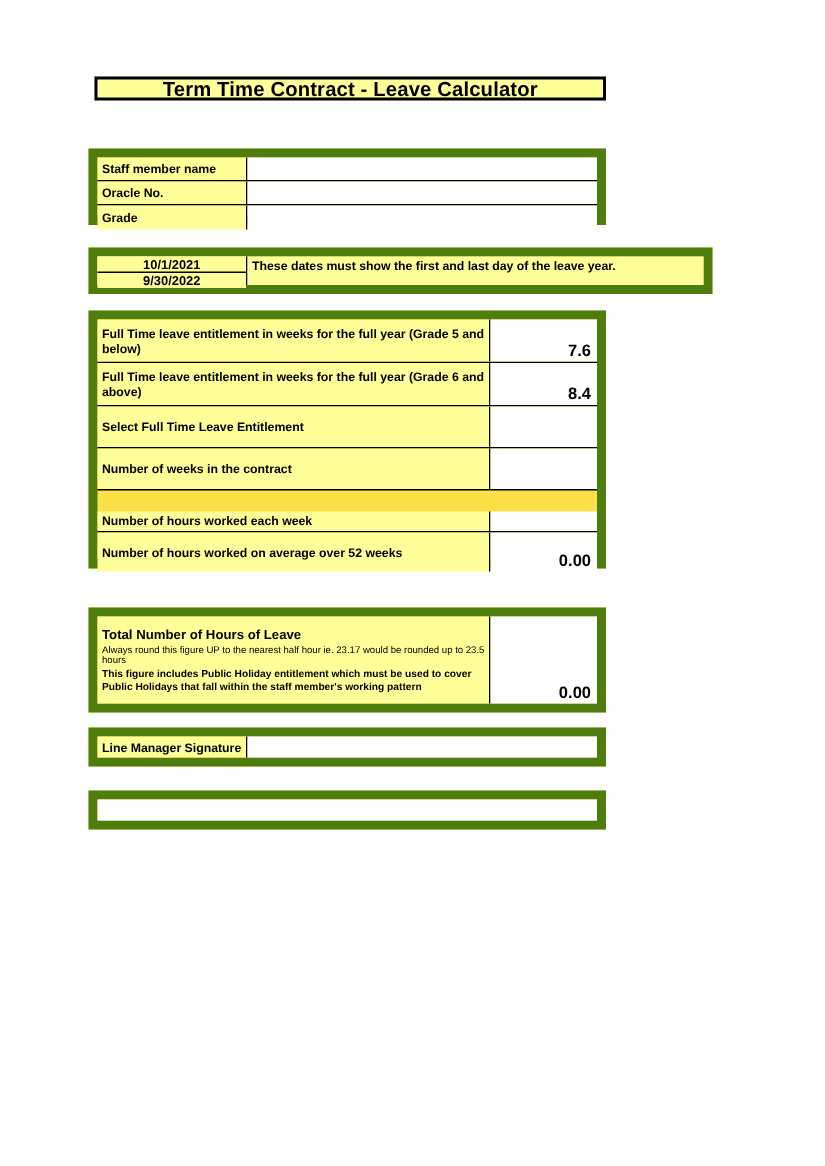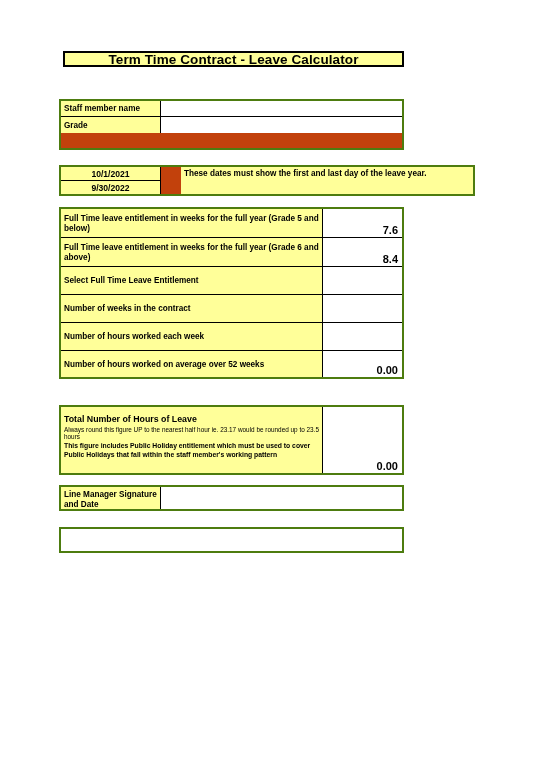--- a/index.html
+++ b/index.html
@@ -41,23 +41,23 @@
   .title-text {
     font-size: 13.5px;
     font-weight: bold;
     letter-spacing: 0.1px;
     white-space: nowrap;
   }
 
   
   .block {
     position: absolute;
-    border: 2px solid #4d7c0f;
-    box-sizing: border-box;
-    background: #c2410c;
+    border: 6px solid #4d7c0f;
+    box-sizing: border-box;
+    background: #fde047;
   }
   .row {
     display: flex;
     box-sizing: border-box;
   }
   .cell-label {
     background: #ffff99;
     box-sizing: border-box;
     font-size: 8.2px;
     font-weight: bold;
@@ -128,21 +128,20 @@
   #dates-block .date-cell.first { border-bottom: 1.5px solid #000000; height: 15px; }
   #dates-block .note-col {
     flex: 1;
     background: #ffff99;
     box-sizing: border-box;
     font-size: 8.2px;
     font-weight: bold;
     line-height: 1.22;
     padding: 2px 3px 0 3px;
     overflow: hidden;
-    margin-left: 20px;
   }
 
   
   #ent-block {
     left: 59px;
     top: 207px;
     width: 345px;
     height: 172px;
   }
   #ent-block .row { border-bottom: 1.5px solid #000000; }
@@ -208,20 +207,24 @@
 
 <div class="sheet">
 
   <div class="title-box">
     <span class="title-text">Term Time Contract - Leave Calculator</span>
   </div>
 
   <div class="block" id="staff-block">
     <div class="row">
       <div class="cell-label">Staff member name</div>
+      <div class="cell-input"></div>
+    </div>
+    <div class="row">
+      <div class="cell-label">Oracle No.</div>
       <div class="cell-input"></div>
     </div>
     <div class="row">
       <div class="cell-label">Grade</div>
       <div class="cell-input"></div>
     </div>
   </div>
 
   <div class="block" id="dates-block">
     <div class="row" style="height:100%;">
@@ -243,21 +246,21 @@
       <div class="cell-input">8.4</div>
     </div>
     <div class="row" style="height:28px;">
       <div class="cell-label">Select Full Time Leave Entitlement</div>
       <div class="cell-input"></div>
     </div>
     <div class="row" style="height:28px;">
       <div class="cell-label">Number of weeks in the contract</div>
       <div class="cell-input"></div>
     </div>
-    <div class="row" style="height:28px;">
+    <div class="row" style="height:28px;align-items:flex-end;">
       <div class="cell-label">Number of hours worked each week</div>
       <div class="cell-input"></div>
     </div>
     <div class="row" style="height:26px;">
       <div class="cell-label">Number of hours worked on average over 52 weeks</div>
       <div class="cell-input">0.00</div>
     </div>
   </div>
 
   <div class="block" id="total-block">

